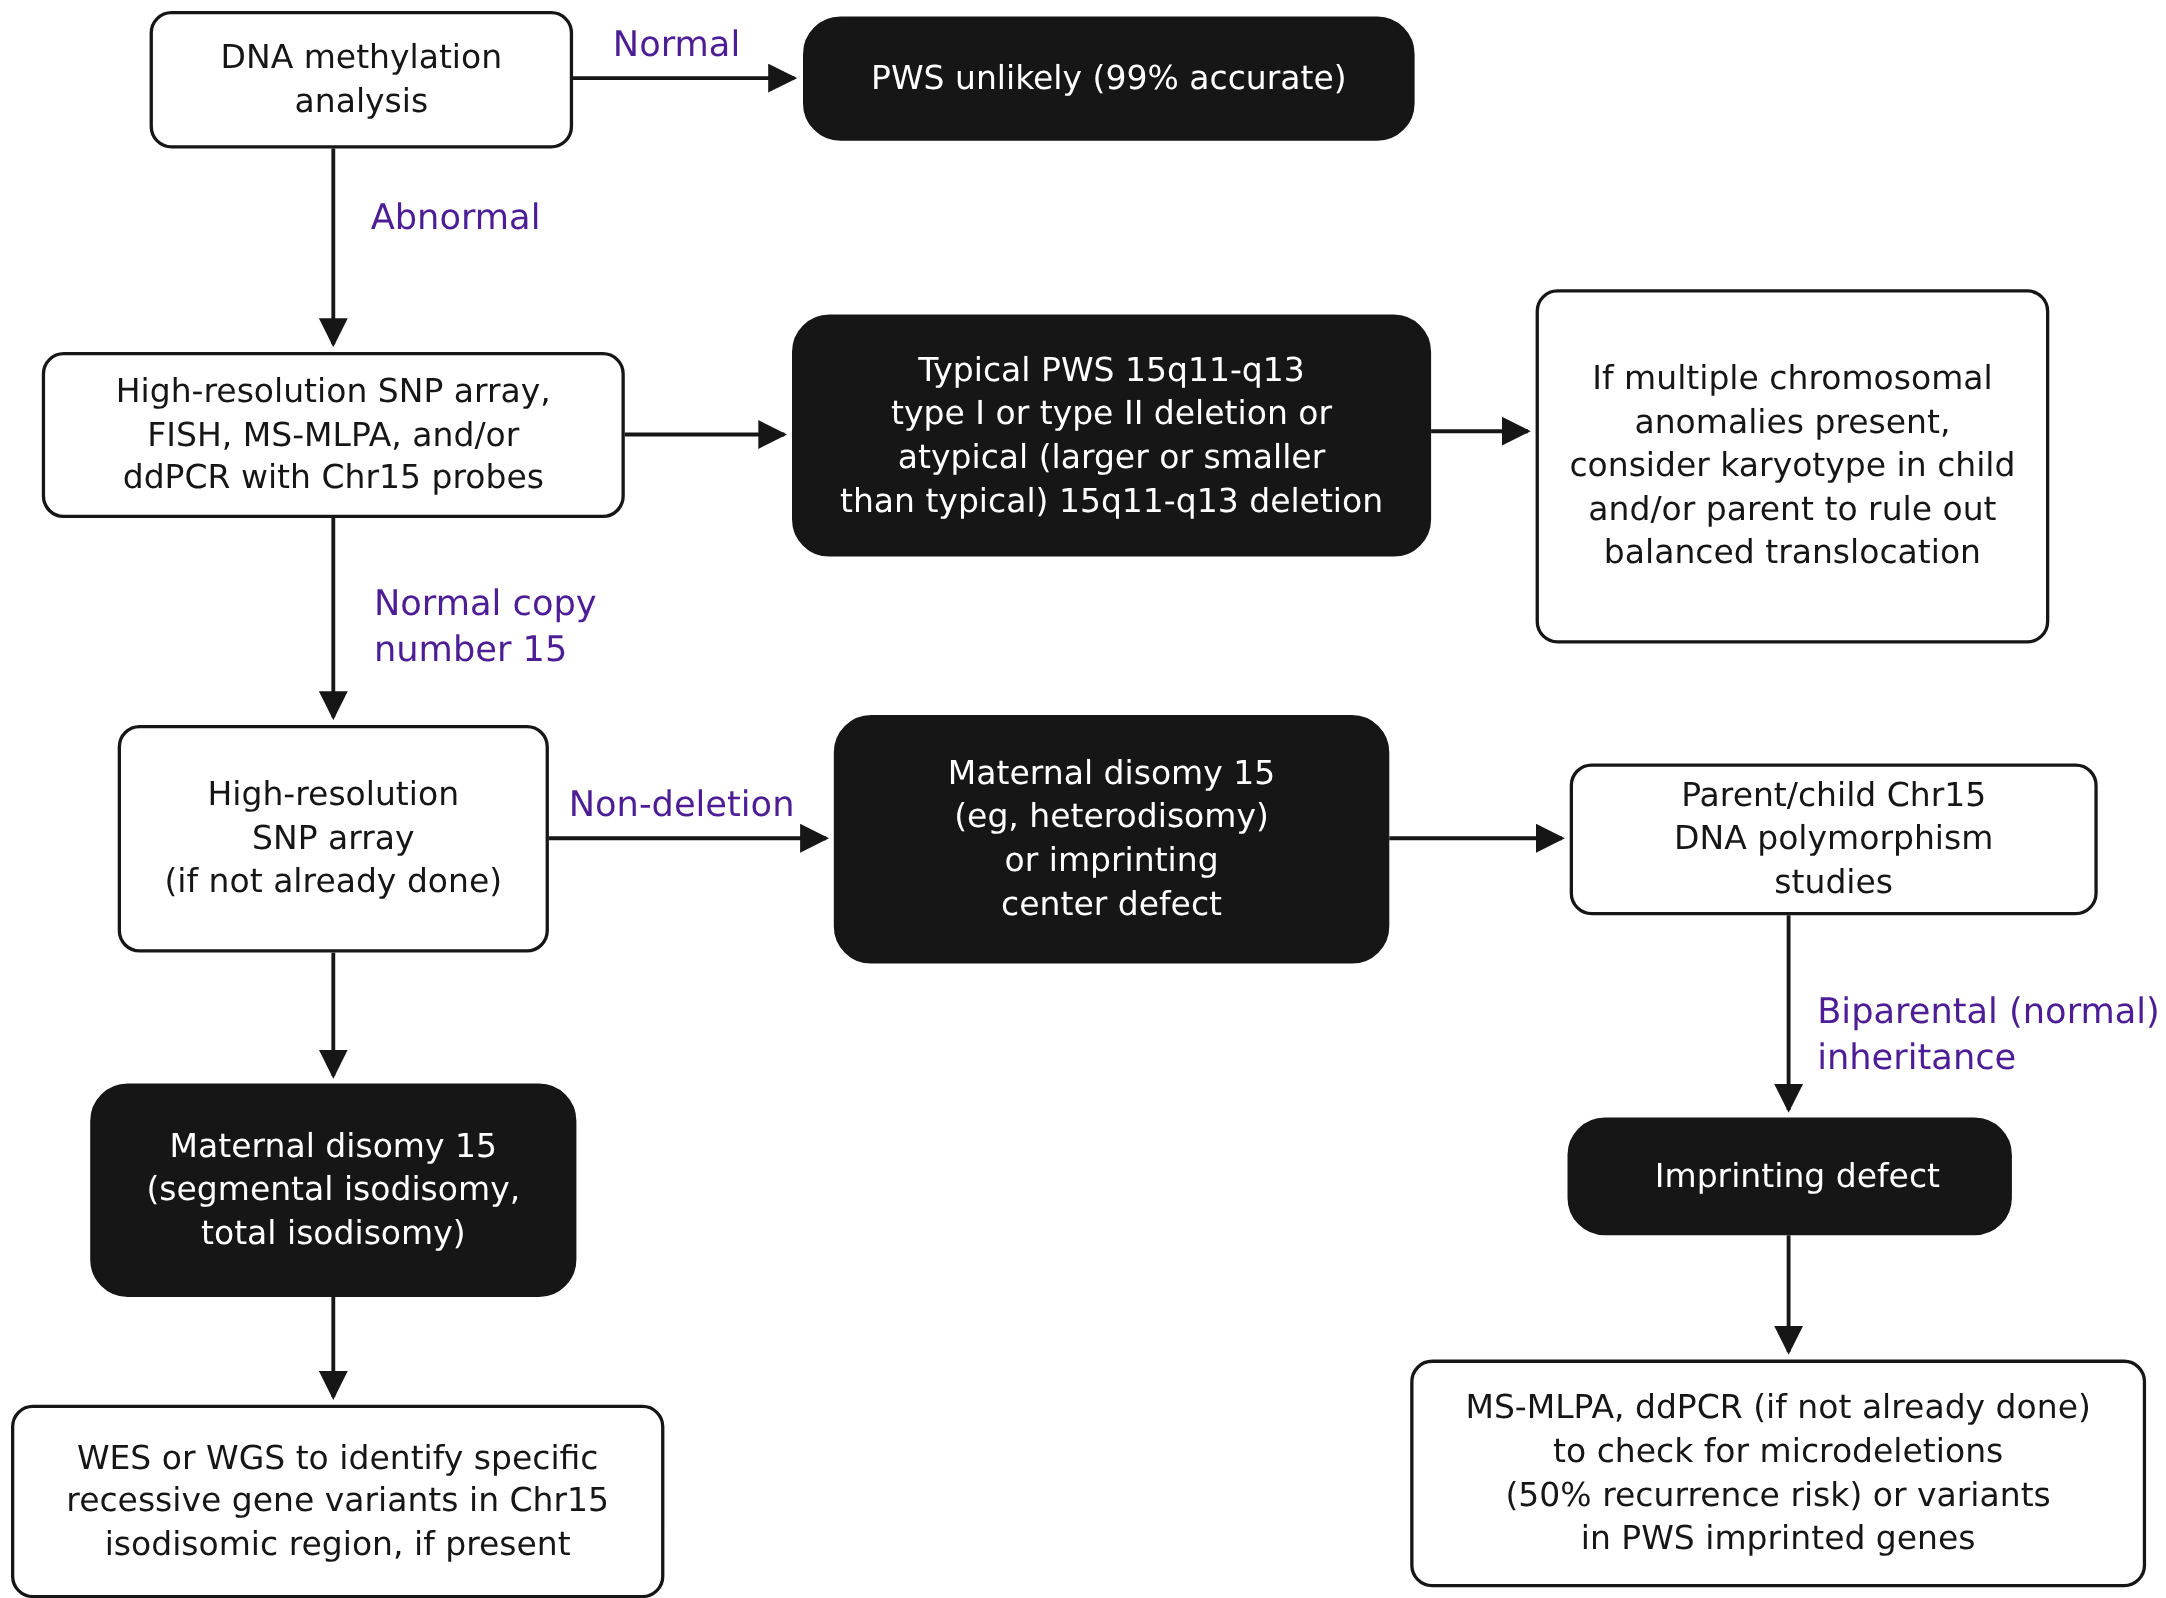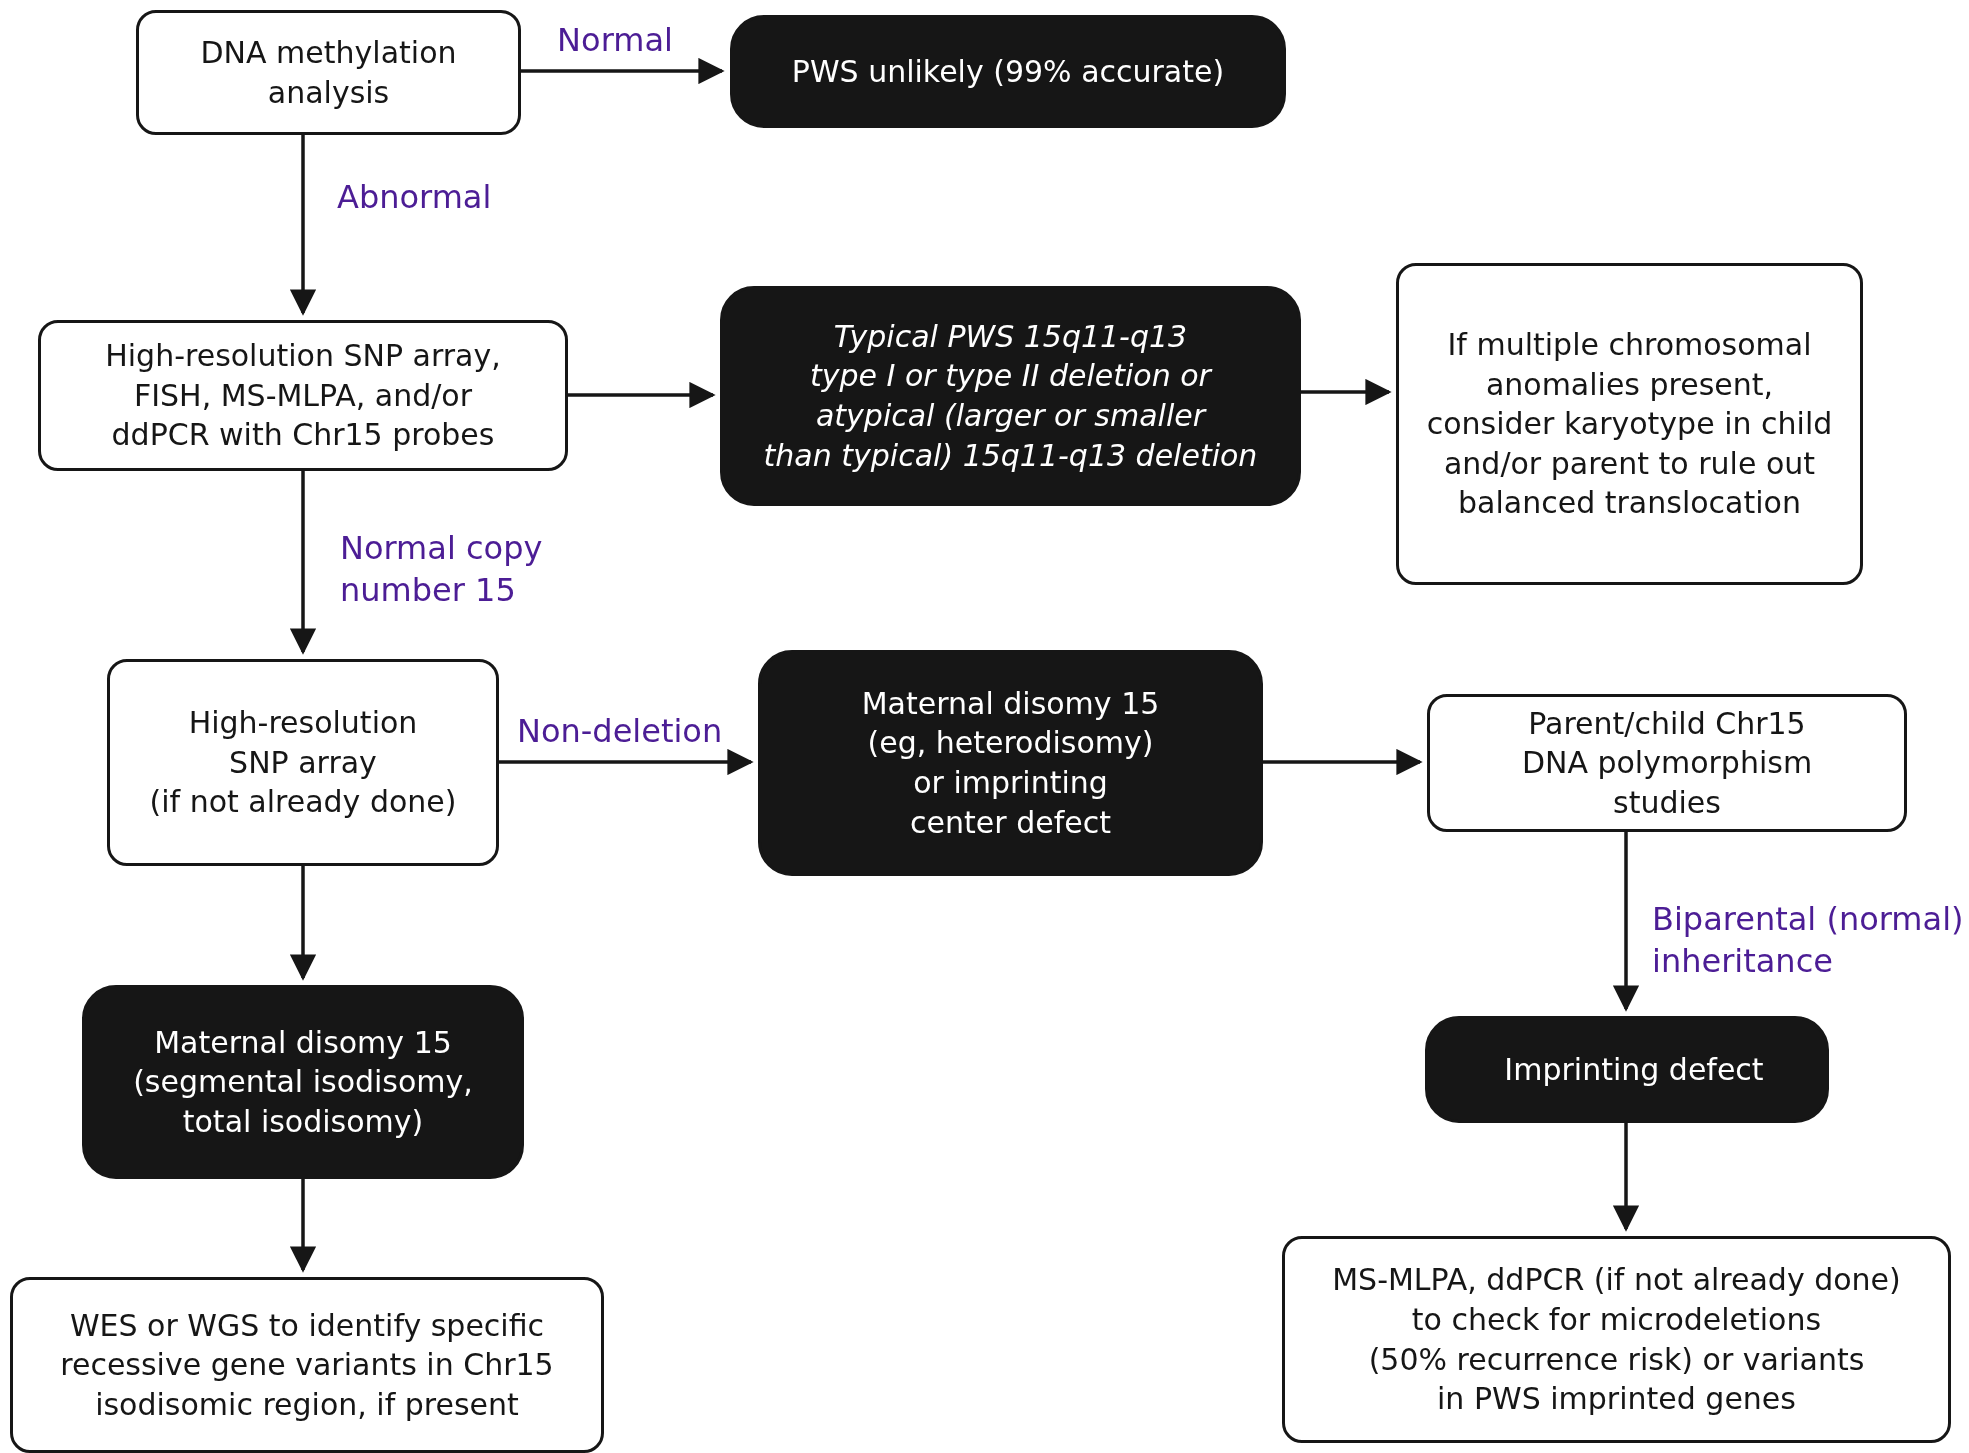--- a/index.html
+++ b/index.html
@@ -85,21 +85,21 @@
 
   <div class="node light" style="left:114px;  top:10px;   width:385px; height:125px;margin-left:22px;">DNA methylation
 analysis</div>
 
   <div class="node dark" style="left:730px;  top:15px;   width:556px; height:113px;">PWS unlikely (99% accurate)</div>
 
   <div class="node light" style="left:38px;   top:320px;  width:530px; height:151px;">High-resolution SNP array,
 FISH, MS-MLPA, and/or
 ddPCR with Chr15 probes</div>
 
-  <div class="node dark" style="left:720px;  top:286px;  width:581px; height:220px;font-style:italic;">Typical PWS 15q11-q13
+  <div class="node dark" style="left:720px;  top:286px;  width:581px; height:220px;">Typical PWS 15q11-q13
 type I or type II deletion or
 atypical (larger or smaller
 than typical) 15q11-q13 deletion</div>
 
   <div class="node light" style="left:1396px; top:263px;  width:467px; height:322px;">If multiple chromosomal
 anomalies present,
 consider karyotype in child
 and/or parent to rule out
 balanced translocation</div>
 

